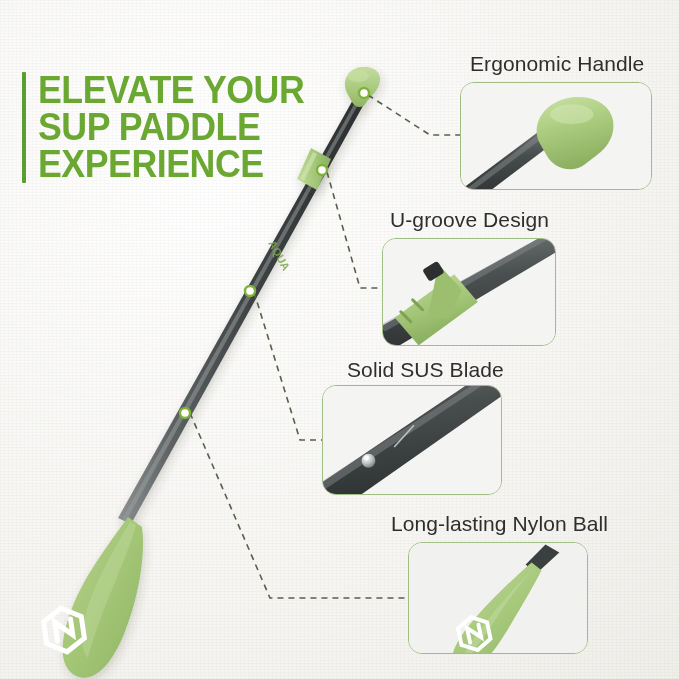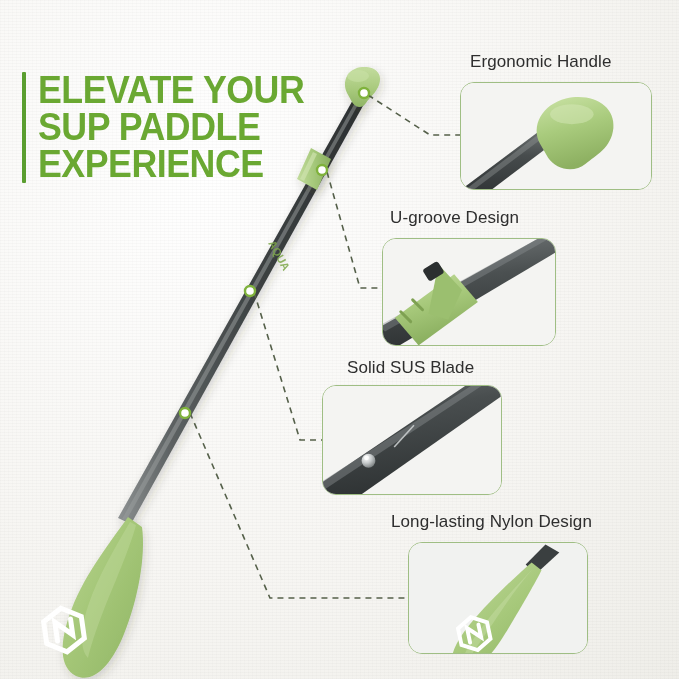--- a/index.html
+++ b/index.html
@@ -35,21 +35,21 @@
     color:#6aa832;
     text-transform:uppercase;
     transform:scaleX(0.94);
     transform-origin:left top;
     white-space:pre-line;
   }
 
   
   .callout-label{
     position:absolute;
-    font-size:17px;
+    font-size:21px;
     color:#2e2e2e;
     white-space:nowrap;
     letter-spacing:0.1px;
   }
 
   
   .callout-box{
     position:absolute;
     border:1.4px solid #9fbe84;
     border-radius:14px;
@@ -221,21 +221,21 @@
       </defs>
       <rect width="180" height="110" fill="#f4f4f2"></rect>
       <path d="M -10 104 L 16 126 L 190 4 L 168 -16 Z" fill="url(#sb-shaft)"></path>
       <path d="M -6 100 L 0 106 L 176 -10 L 172 -14 Z" fill="#8a8f90" opacity="0.45"></path>
       <path d="M 72 62 L 92 40" stroke="#c9cdce" stroke-width="1.6" opacity="0.9"></path>
       <circle cx="46" cy="76" r="7" fill="url(#sb-ball)"></circle>
       <circle cx="44" cy="73" r="2.4" fill="#ffffff" opacity="0.9"></circle>
     </svg>
   </div>
 
-  <div class="callout-label" style="left:391px; top:512px;">Long-lasting Nylon Design</div>
+  <div class="callout-label" style="left:391px; top:512px;">Long-lasting Nylon Ball</div>
   <div class="callout-box" style="left:408px; top:542px; width:180px; height:112px;">
     <svg class="boxart" viewBox="0 0 180 112" preserveAspectRatio="xMidYMid slice">
       <defs>
         <linearGradient id="nb-blade" x1="0.2" y1="0" x2="0.9" y2="1">
           <stop offset="0%" stop-color="#bcd696"></stop>
           <stop offset="50%" stop-color="#a6c87a"></stop>
           <stop offset="100%" stop-color="#8fb465"></stop>
         </linearGradient>
       </defs>
       <rect width="180" height="112" fill="#f1f2f0"></rect>

